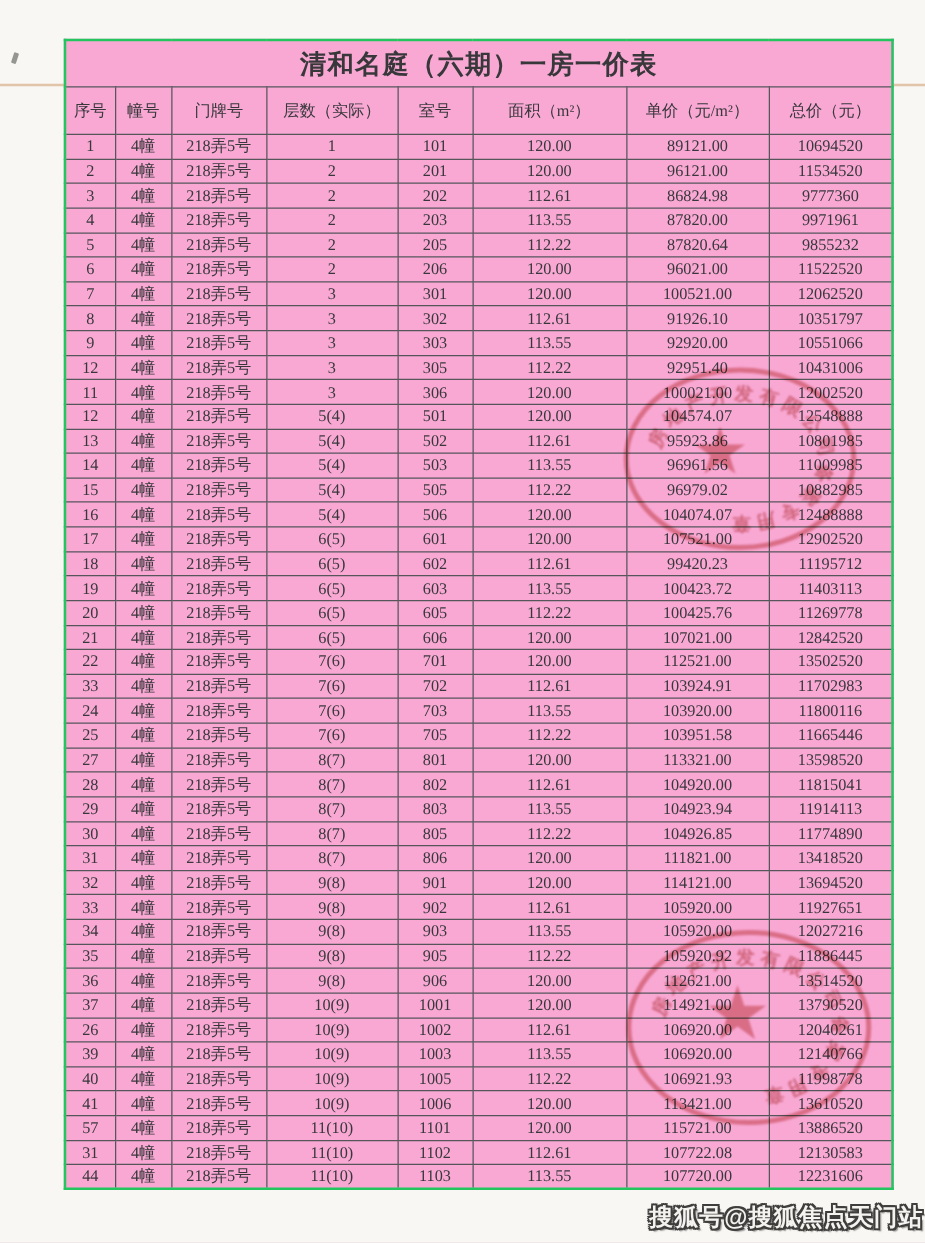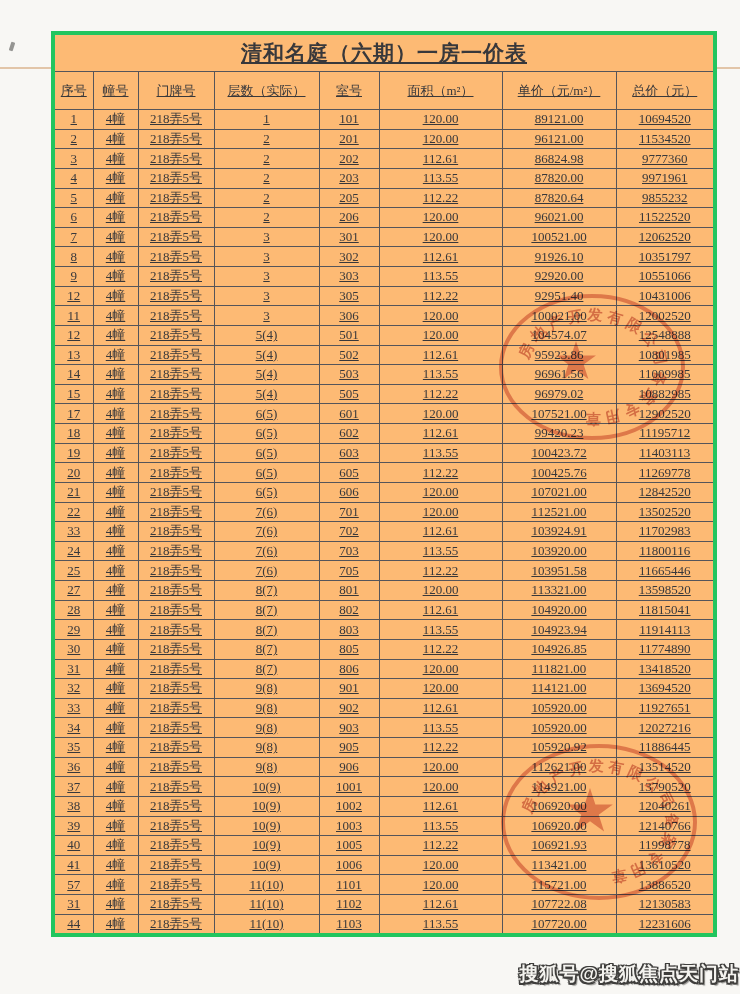--- a/index.html
+++ b/index.html
@@ -10,21 +10,21 @@
   }
   
   .scan-line{position:absolute;left:0;top:67px;width:740px;height:2px;
     background:rgba(203,148,92,0.5);z-index:0;}
   .scan-speck{position:absolute;left:10px;top:42px;width:4px;height:9px;
     background:#6b6b68;transform:rotate(18deg);border-radius:1px;opacity:.7;z-index:0;}
   
   .price-table{
     position:absolute;left:51px;top:31px;width:662px;z-index:1;
     border-collapse:collapse;table-layout:fixed;
-    background:#fdba74;color:#38383b;border:4px solid #22c55e;text-decoration:underline;
+    background:#f9a8d4;color:#38383b;border:2px solid #22c55e;
   }
   .price-table th,.price-table td{
     border:1px solid #55555a;text-align:center;vertical-align:middle;
     padding:0;white-space:nowrap;overflow:hidden;
   }
   .title-row th{height:36px;font-size:21px;font-weight:bold;letter-spacing:1px;}
   .header-row th{height:37px;font-size:13px;font-weight:normal;}
   .price-table tbody tr{height:19.64px;}
   .price-table tbody td{font-size:13px;}
   
@@ -229,20 +229,30 @@
     <td>15</td>
     <td>4幢</td>
     <td>218弄5号</td>
     <td>5(4)</td>
     <td>505</td>
     <td>112.22</td>
     <td>96979.02</td>
     <td>10882985</td>
   </tr>
         <tr>
+    <td>16</td>
+    <td>4幢</td>
+    <td>218弄5号</td>
+    <td>5(4)</td>
+    <td>506</td>
+    <td>120.00</td>
+    <td>104074.07</td>
+    <td>12488888</td>
+  </tr>
+        <tr>
     <td>17</td>
     <td>4幢</td>
     <td>218弄5号</td>
     <td>6(5)</td>
     <td>601</td>
     <td>120.00</td>
     <td>107521.00</td>
     <td>12902520</td>
   </tr>
         <tr>
@@ -429,21 +439,21 @@
     <td>37</td>
     <td>4幢</td>
     <td>218弄5号</td>
     <td>10(9)</td>
     <td>1001</td>
     <td>120.00</td>
     <td>114921.00</td>
     <td>13790520</td>
   </tr>
         <tr>
-    <td>38</td>
+    <td>26</td>
     <td>4幢</td>
     <td>218弄5号</td>
     <td>10(9)</td>
     <td>1002</td>
     <td>112.61</td>
     <td>106920.00</td>
     <td>12040261</td>
   </tr>
         <tr>
     <td>39</td>

